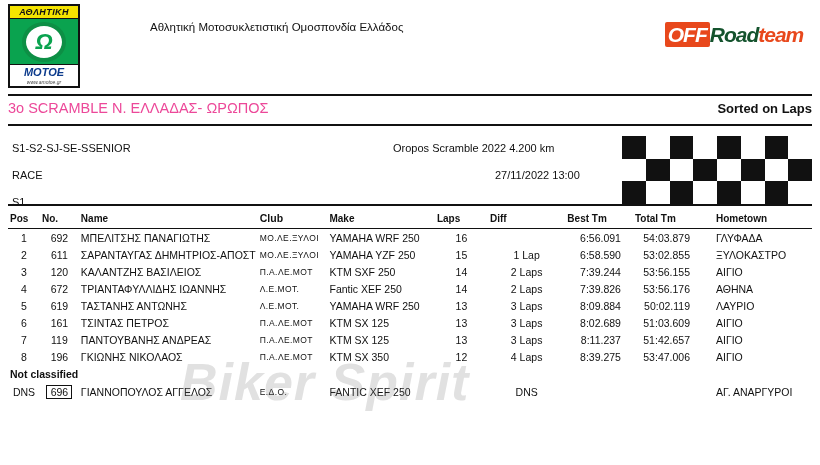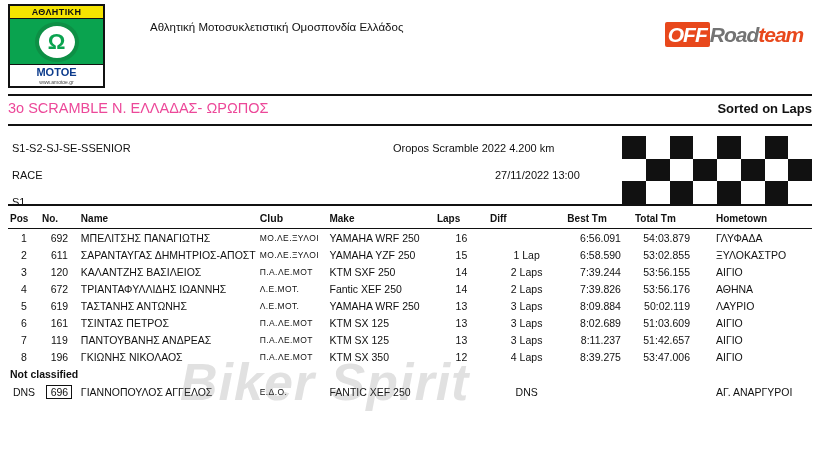--- a/index.html
+++ b/index.html
@@ -18,26 +18,27 @@
 
   
   .header {
     position: absolute;
     left: 0; top: 0;
     width: 820px; height: 92px;
   }
   .logo-left {
     position: absolute;
     left: 8px; top: 4px;
-    width: 97px; height: 84px;
+    width: 72px; height: 84px;
     background: #ffffff;
     border: 2px solid #111;
     display: flex;
     flex-direction: column;
     align-items: center;
+    font-style: italic;
   }
   .logo-left-top {
     width: 100%;
     background: #f5e400;
     color: #111;
     font-size: 9px;
     font-weight: bold;
     text-align: center;
     letter-spacing: .4px;
     padding: 1px 0 1px 0;
@@ -96,21 +97,21 @@
   }
   .logo-right .offroad {
     font-size: 21px;
     font-weight: bold;
     font-style: italic;
     letter-spacing: -1px;
     line-height: 1;
     display: inline-block;
   }
   .logo-right .off { color: #ffffff; background: #e8481c; padding: 1px 3px; border-radius: 2px; }
-  .logo-right .road { color: #737373; }
+  .logo-right .road { color: #14532d; }
   .logo-right .team { color: #e8481c; }
 
   
   .rule { position: absolute; left: 8px; width: 804px; height: 2px; background: #111; }
   .event-row {
     position: absolute;
     left: 8px; top: 100px;
     width: 804px;
     display: flex;
     justify-content: space-between;

